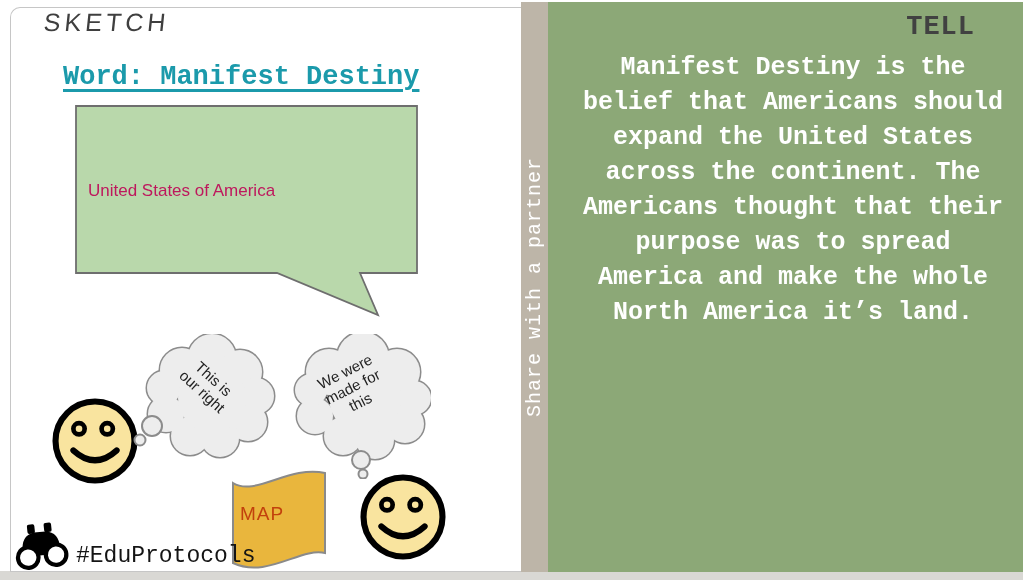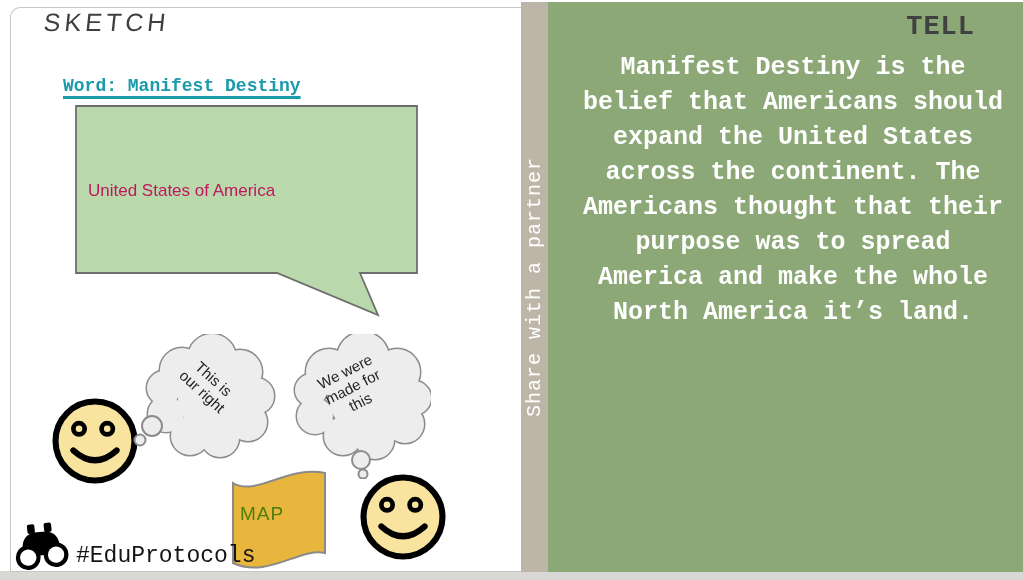--- a/index.html
+++ b/index.html
@@ -11,33 +11,33 @@
   .slide-left {
     position:absolute; left:10px; top:7px; width:511px; height:565px;
     background:#fff; border:1.5px solid #c6c6c6; border-right:none;
     border-radius:10px 0 0 0; box-sizing:border-box;
   }
   .sketch-heading {
     position:absolute; left:44px; top:8px; font-size:25px; color:var(--heading-dark);
     letter-spacing:4px; transform:skewX(-6deg); font-weight:500;
   }
   .word-title {
-    position:absolute; left:63px; top:76px; font-family:"Liberation Mono", monospace;
-    font-weight:bold; font-size:18px; color:var(--accent-teal);
+    position:absolute; left:63px; top:62px; font-family:"Liberation Mono", monospace;
+    font-weight:bold; font-size:27px; color:var(--accent-teal);
     text-decoration:underline; text-decoration-thickness:2.5px; text-underline-offset:5px;
   }
   .abs { position:absolute; }
   .bubble-text { position:absolute; left:88px; top:181px; font-size:17px; color:#be185d; }
   .cloud-text {
     position:absolute; font-size:15px; line-height:17px; color:#222;
     text-align:center; white-space:pre;
   }
   .cloud-text.left  { left:158px; top:368px; width:100px; transform:rotate(42deg); }
   .cloud-text.right { left:295px; top:361px; width:115px; transform:rotate(-27deg); }
-  .map-label { position:absolute; left:240px; top:503px; font-size:19px; color:#4d7c0f; letter-spacing:1px; }
+  .map-label { position:absolute; left:240px; top:503px; font-size:19px; color:#c2410c; letter-spacing:1px; }
   .hashtag {
     position:absolute; left:76px; top:543px; font-family:"Liberation Mono", monospace;
     font-size:23px; color:#141414;
   }
   .share-strip {
     position:absolute; left:521px; top:2px; width:27px; height:570px;
     background:var(--divider-gray); display:flex; align-items:center; justify-content:center;
   }
   .share-strip span {
     writing-mode:vertical-rl; transform:rotate(180deg);

